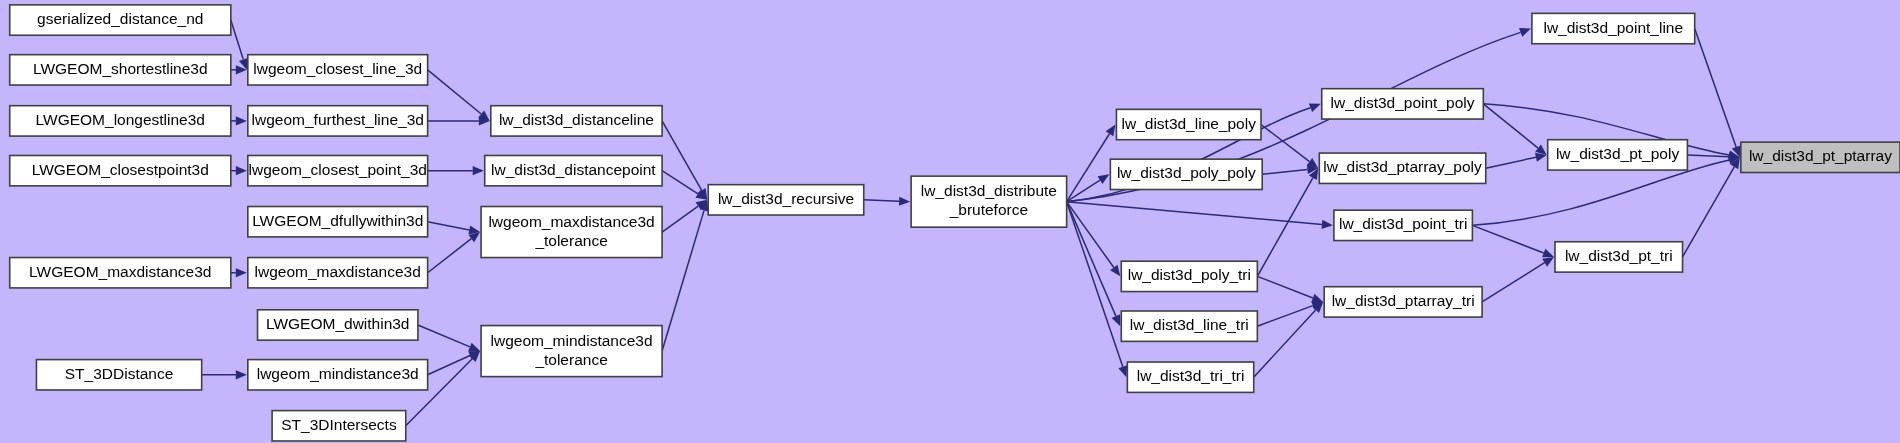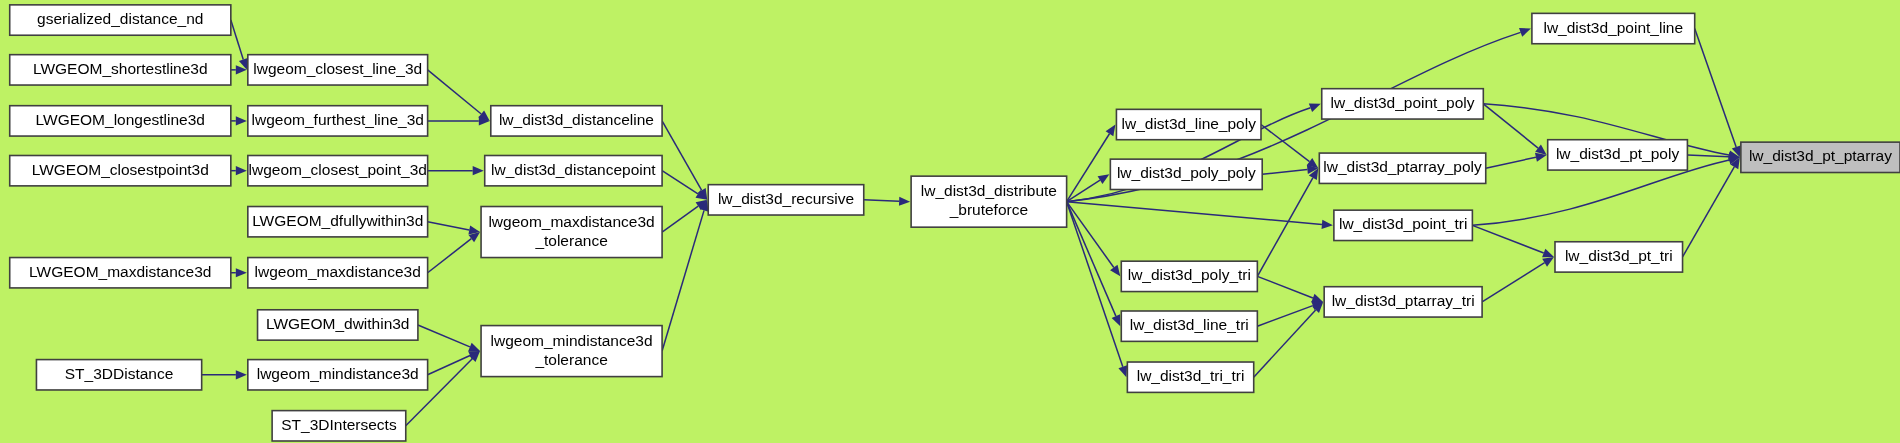--- a/index.html
+++ b/index.html
@@ -4,21 +4,21 @@
 <style>
   html, body {
     margin: 0;
     padding: 0;
     background: #ffffff;
   }
   #graph-root {
     position: relative;
     width: 1900px;
     height: 443px;
-    background: #bef264;
+    background: #c4b5fd;
     font-family: "Liberation Sans", "DejaVu Sans", sans-serif;
     overflow: hidden;
   }
   svg.graph-canvas {
     position: absolute;
     top: 0;
     left: 0;
     width: 1900px;
     height: 443px;
   }

